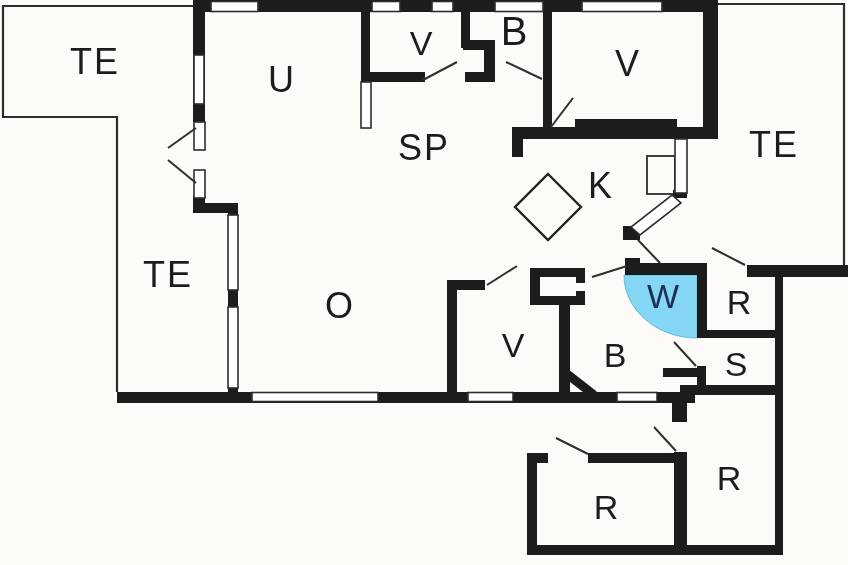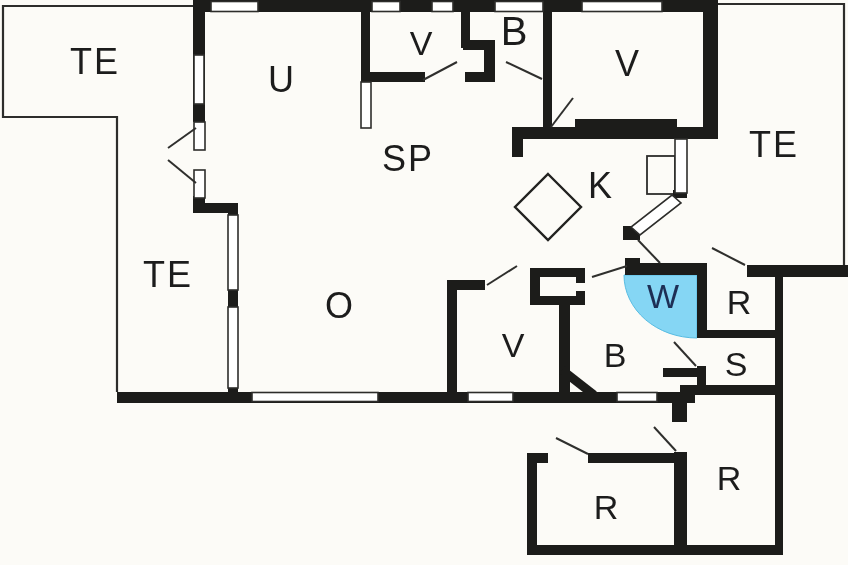--- a/index.html
+++ b/index.html
@@ -128,21 +128,21 @@
 
     <polygon points="548,174 581,207 548,240 515,207" fill="#fcfbf7" stroke="#222220" stroke-width="2.4"></polygon>
   </svg>
 
   <div class="room-label" style="left:95px;  top:62px;">TE</div>
   <div class="room-label" style="left:282px; top:80px;">U</div>
   <div class="room-label small" style="left:422px; top:43px;">V</div>
   <div class="room-label big" style="left:515px; top:31px;">B</div>
   <div class="room-label" style="left:628px; top:64px;">V</div>
   <div class="room-label" style="left:774px; top:145px;">TE</div>
-  <div class="room-label" style="left:408px; top:148px;margin-top:11px;">SP</div>
+  <div class="room-label" style="left:424px; top:148px;">SP</div>
   <div class="room-label" style="left:601px; top:186px;">K</div>
   <div class="room-label" style="left:168px; top:275px;">TE</div>
   <div class="room-label" style="left:340px; top:306px;">O</div>
   <div class="room-label small" style="left:514px; top:345px;">V</div>
   <div class="room-label small" style="left:616px; top:355px;">B</div>
   <div class="room-label w-label" style="left:664px; top:296px;">W</div>
   <div class="room-label small" style="left:740px; top:302px;">R</div>
   <div class="room-label small" style="left:737px; top:364px;">S</div>
   <div class="room-label small" style="left:607px; top:507px;">R</div>
   <div class="room-label small" style="left:730px; top:478px;">R</div>

